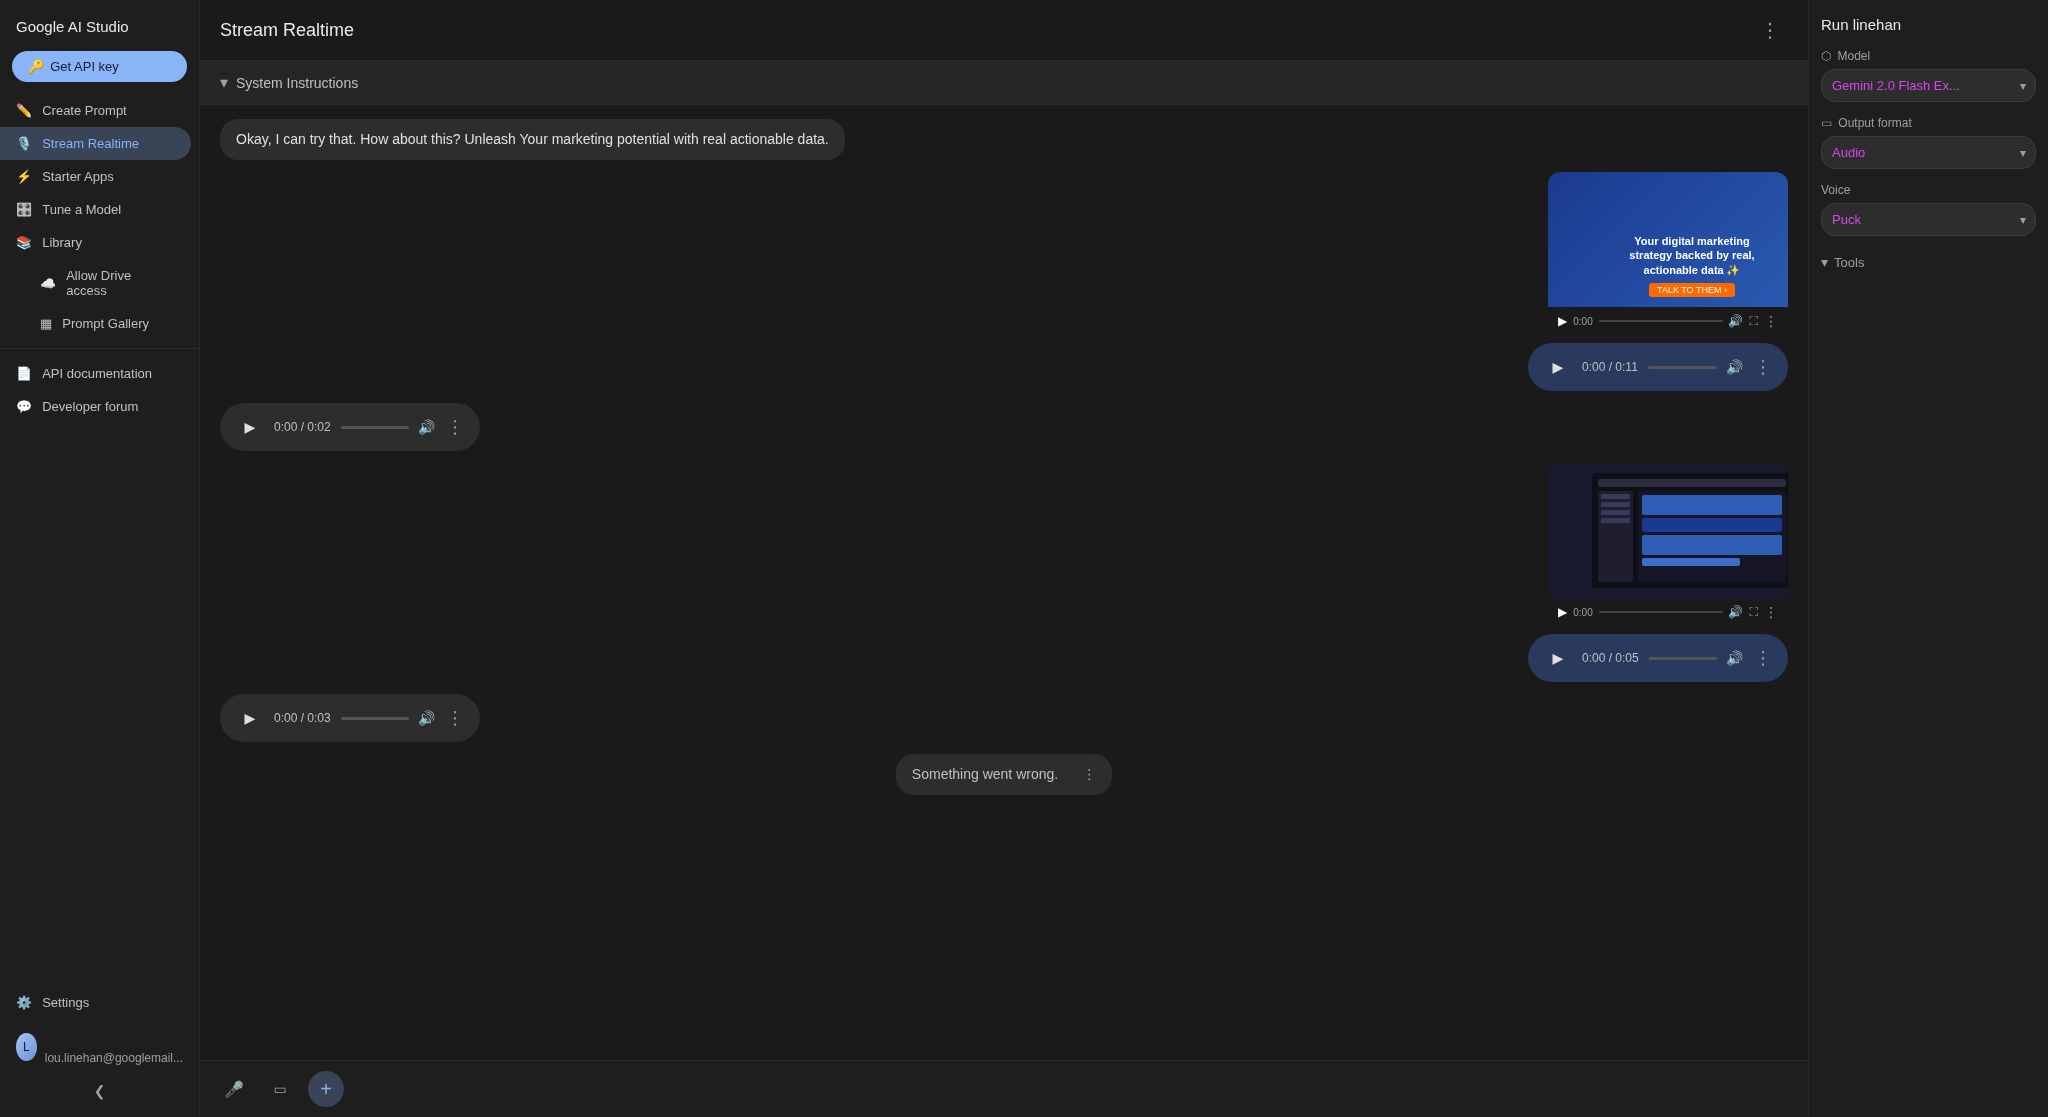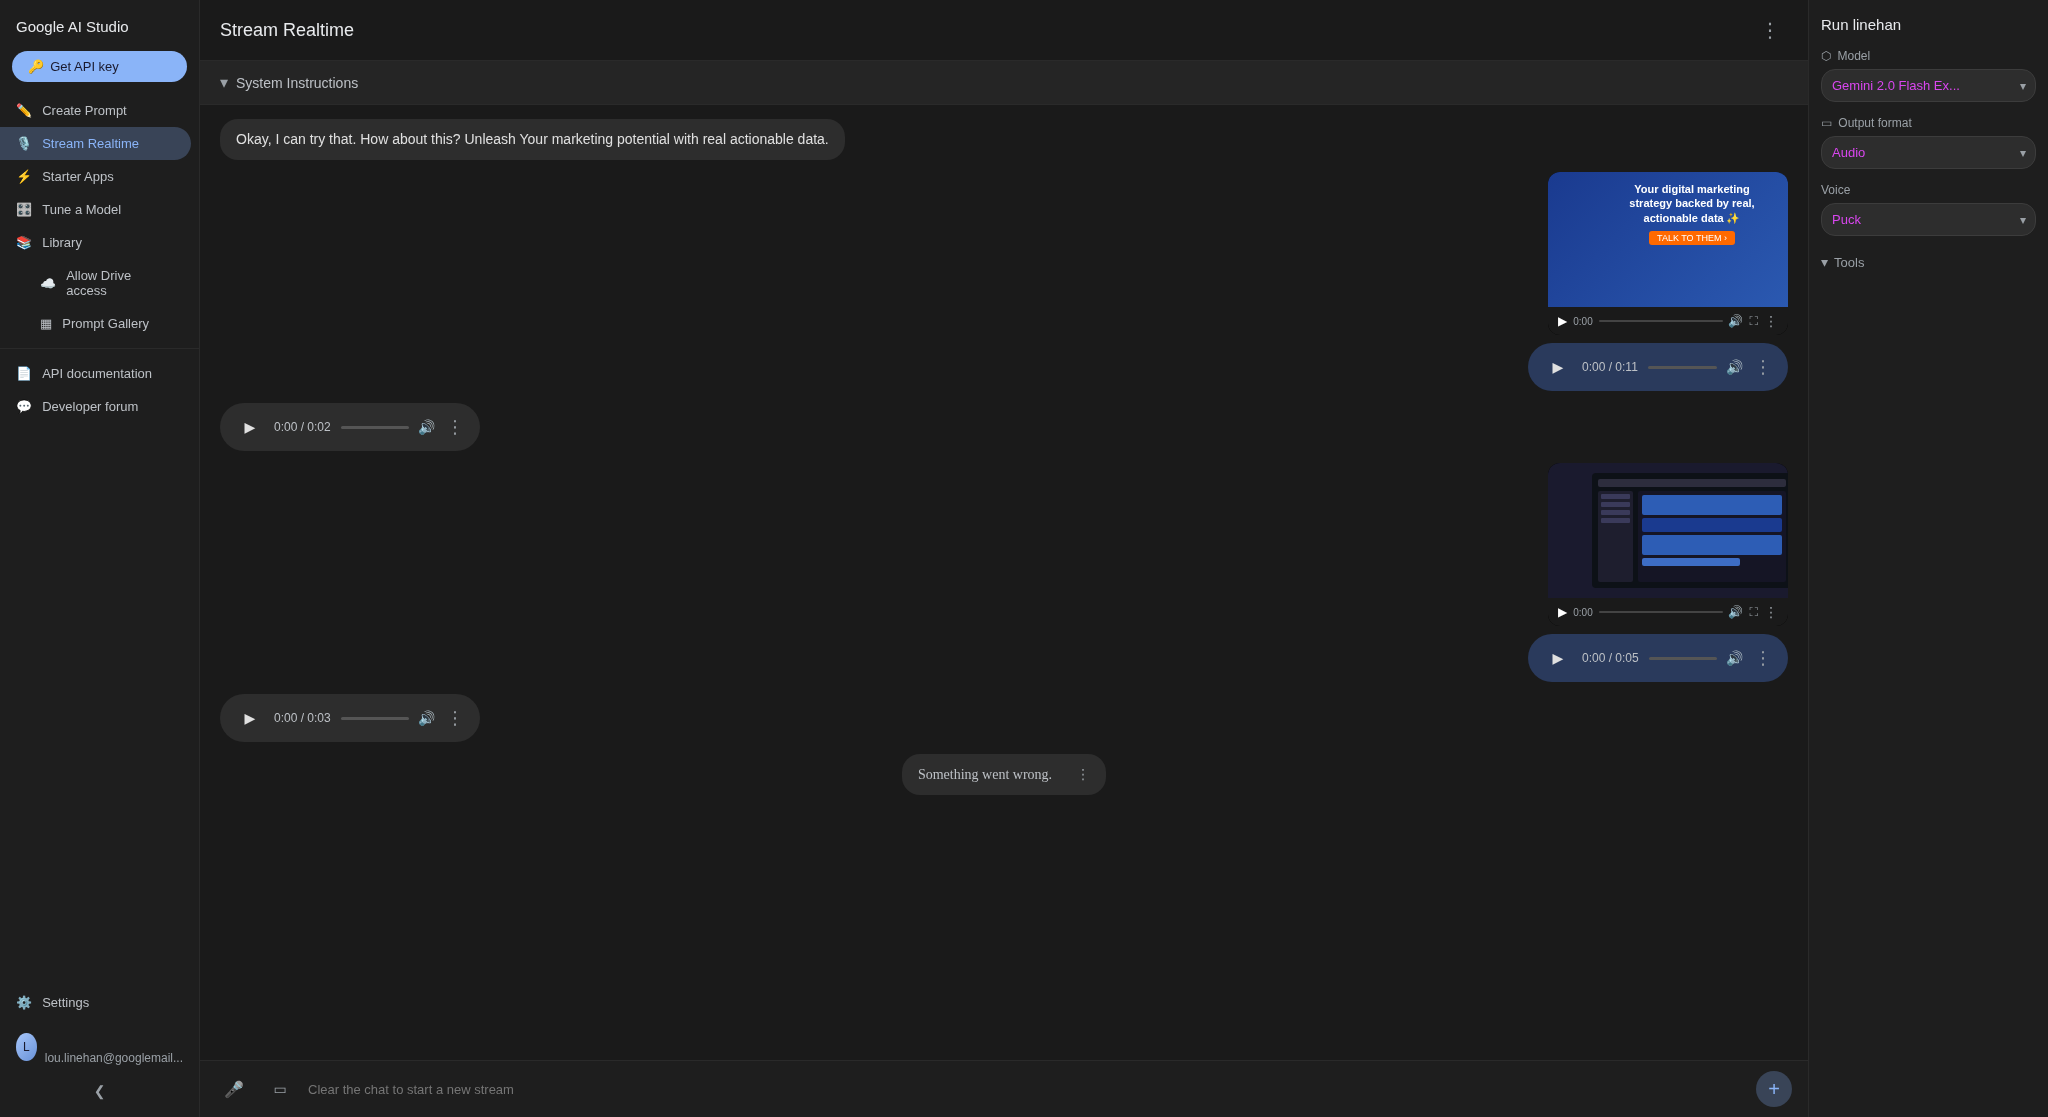--- a/index.html
+++ b/index.html
@@ -164,21 +164,20 @@
       background: #2d2d2d;
       color: #e0e0e0;
     }
     .msg-bubble.system-msg {
       background: #2d2d2d;
       color: #bdc1c6;
       display: flex;
       align-items: flex-start;
       gap: 24px;
       border-radius: 18px;
-      font-family: Liberation Serif, serif;
     }
 
     
     .audio-player {
       background: #2d2d2d;
       border-radius: 24px;
       padding: 10px 16px;
       display: flex;
       align-items: center;
       gap: 10px;
@@ -226,21 +225,21 @@
       overflow: hidden;
       background: #000;
       width: 240px;
     }
     .video-thumb {
       width: 288px;
       height: 135px;
       background: linear-gradient(135deg, #1a3a8f, #2d5db5);
       position: relative;
       display: flex;
-      align-items: flex-start;
+      align-items: flex-end;
       justify-content: center;
       overflow: hidden;
     }
     .video-thumb-content {
       text-align: center;
       padding: 10px;
     }
     .video-thumb-title {
       color: #fff;
       font-size: 11px;
@@ -639,21 +638,20 @@
 
   </div>
 
   <div id="bottom-bar">
     <button class="mic-btn">
       <span>🎤</span>
     </button>
     <button class="screen-btn">
       <span>▭</span>
     </button>
-    <input class="chat-input" type="text" placeholder="Clear the chat to start a new stream" style="">
     <button class="add-btn">
       <span>+</span>
     </button>
   </div>
 </div>
 
 <div id="right-panel">
   <div class="panel-title">Run linehan</div>
 
   <div class="panel-section-label">

